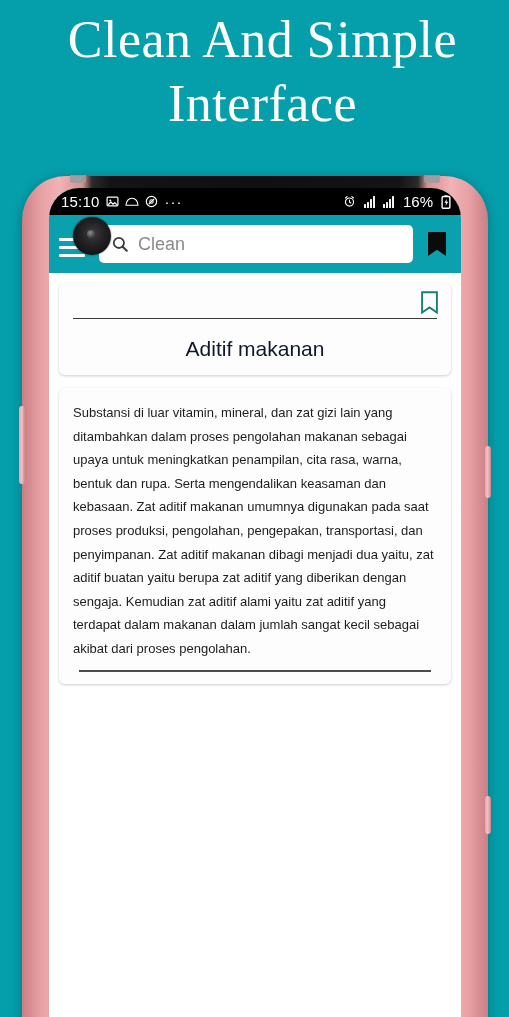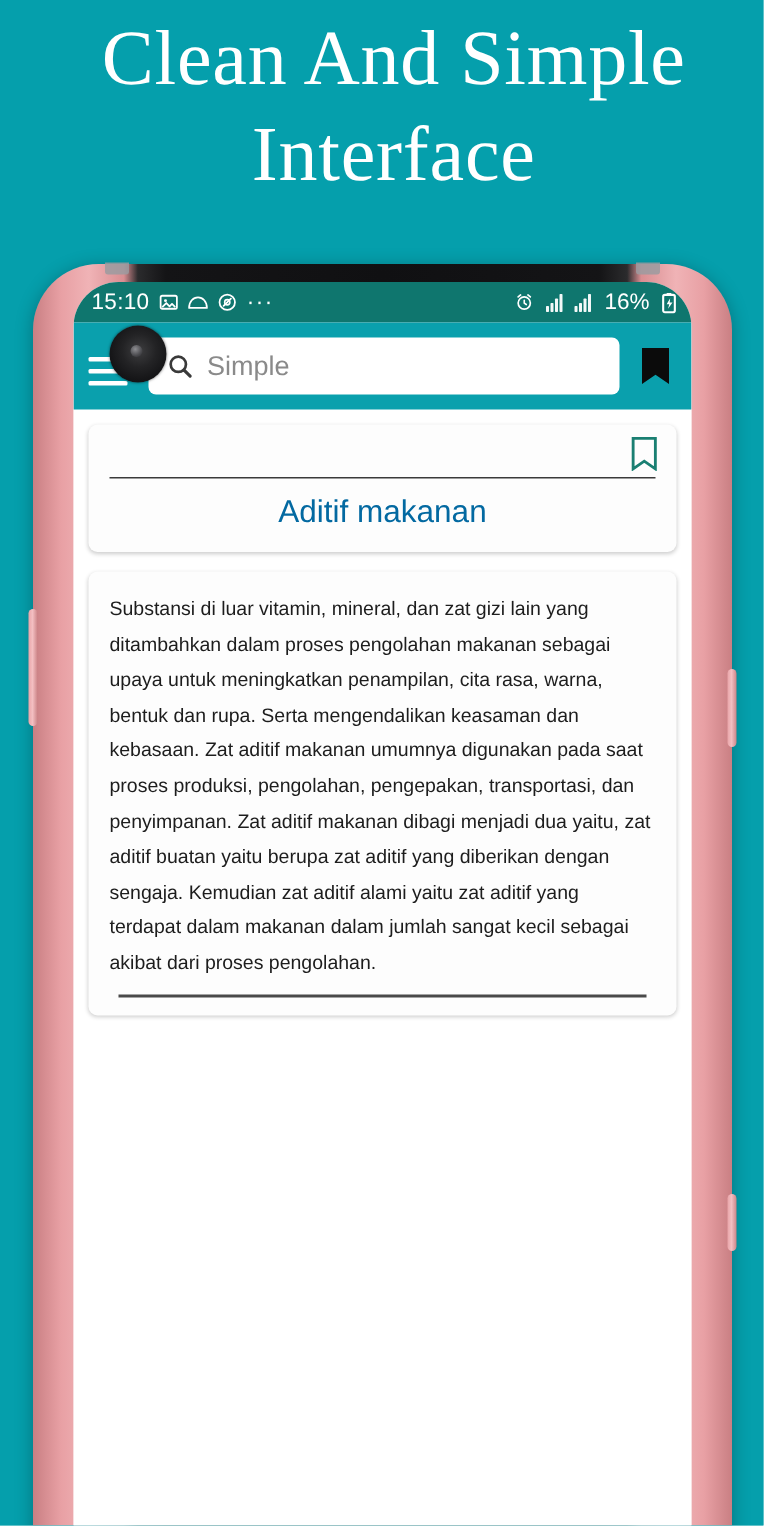--- a/index.html
+++ b/index.html
@@ -87,21 +87,21 @@
     height: 868px;
     border-radius: 30px 30px 0 0;
     background: #ffffff;
     overflow: hidden;
   }
 
   
   .status-bar {
     position: relative;
     height: 27px;
-    background: #0f766e;
+    background: #000000;
     color: #ffffff;
     display: flex;
     align-items: center;
     padding: 0 10px 0 12px;
     font-size: 14px;
     box-sizing: border-box;
   }
   .status-left {
     display: flex;
     align-items: center;
@@ -232,24 +232,24 @@
     height: 22px;
     align-items: flex-start;
   }
   .title-divider {
     height: 1px;
     background: #3a3a3a;
     margin: 5px 2px 0 2px;
   }
   .entry-title {
     text-align: center;
-    color: #0369a1;
+    color: #0f172a;
     font-size: 21px;
     line-height: 28px;
-    margin-top: 9px;
+    margin-top: 16px;
   }
 
   .body-card {
     padding: 13px 14px 12px 14px;
   }
   .body-text {
     color: #1d1d1d;
     font-size: 13px;
     line-height: 23.6px;
     white-space: pre-line;
@@ -354,21 +354,21 @@
             <span></span>
         </div>
 
         <div class="search-field">
           <span class="sb-icon">
             <svg width="18" height="18" viewBox="0 0 24 24">
                 <circle cx="10.5" cy="10.5" r="6.8" fill="none" stroke="#3a3a3a" stroke-width="2.4"></circle>
                 <path d="M15.6 15.6L21 21" stroke="#3a3a3a" stroke-width="2.8" stroke-linecap="round"></path>
               </svg>
           </span>
-          <span class="search-text">Simple</span>
+          <span class="search-text">Clean</span>
         </div>
 
         <div class="appbar-bookmark">
           <svg width="20" height="26" viewBox="0 0 20 26">
               <path d="M1 1h18v24l-9-6.2L1 25z" fill="#0b0b0b"></path>
             </svg>
         </div>
       </div>
 
       <div class="punch-hole"></div>

